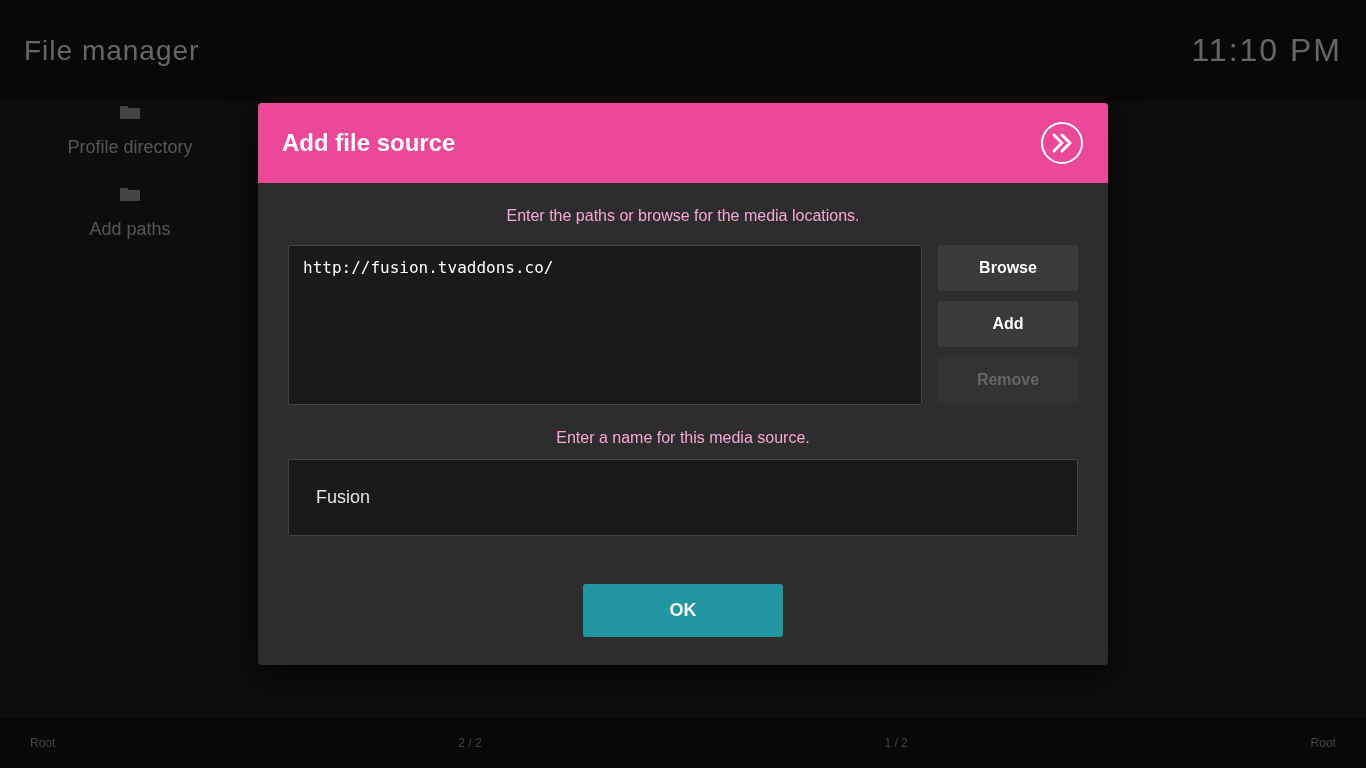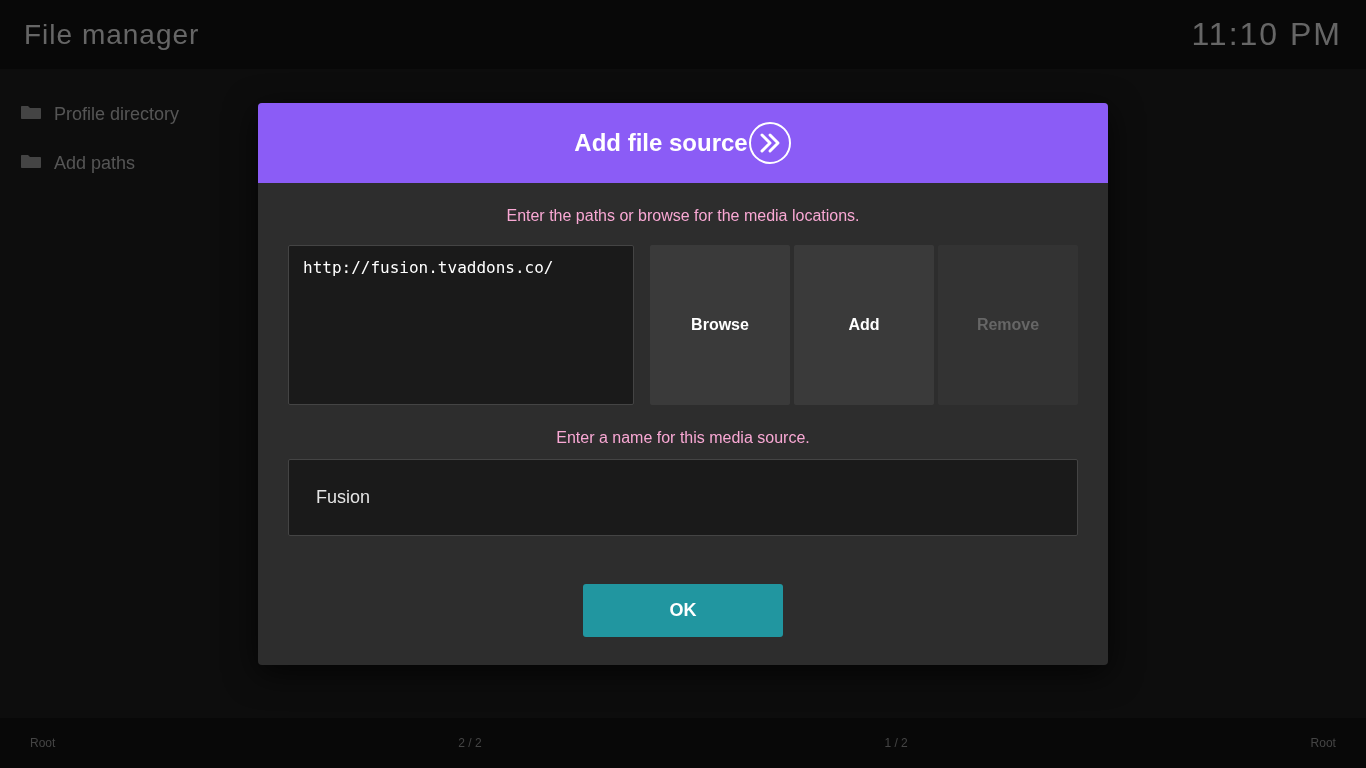--- a/index.html
+++ b/index.html
@@ -12,21 +12,21 @@
       color: #ffffff;
       overflow: hidden;
       position: relative;
     }
 
     
     .header {
       display: flex;
       justify-content: space-between;
       align-items: center;
-      padding: 16px 24px;
+      padding: 32px 24px;
       background-color: #111111;
     }
 
     .header-title {
       font-size: 28px;
       font-weight: 300;
       color: #cccccc;
       letter-spacing: 1px;
     }
 
@@ -48,20 +48,21 @@
     }
 
     .sidebar-item {
       display: flex;
       align-items: center;
       padding: 14px 20px;
       color: #aaaaaa;
       font-size: 18px;
       cursor: pointer;
       gap: 12px;
+      flex-direction: column;
     }
 
     .folder-icon {
       width: 22px;
       height: 16px;
       display: inline-block;
     }
 
     
     .footer {
@@ -98,25 +99,25 @@
     
     .dialog {
       width: 850px;
       background-color: #2d2d2d;
       border-radius: 4px;
       overflow: hidden;
       box-shadow: 0 8px 32px rgba(0,0,0,0.7);
     }
 
     .dialog-header {
-      background-color: #8b5cf6;
+      background-color: #ec4899;
       padding: 18px 24px;
       display: flex;
       align-items: center;
-      justify-content: center;
+      justify-content: space-between;
     }
 
     .dialog-title {
       font-size: 24px;
       font-weight: bold;
       color: #ffffff;
     }
 
     .kodi-logo {
       width: 44px;
@@ -148,22 +149,22 @@
       font-size: 16px;
       padding: 12px 14px;
       resize: none;
       height: 160px;
       border-radius: 2px;
       outline: none;
     }
 
     .source-buttons {
       display: flex;
-      flex-direction: row;
-      gap: 4px;
+      flex-direction: column;
+      gap: 10px;
     }
 
     .source-btn {
       width: 140px;
       padding: 14px 10px;
       background-color: #3a3a3a;
       border: none;
       color: #ffffff;
       font-size: 16px;
       font-weight: bold;

